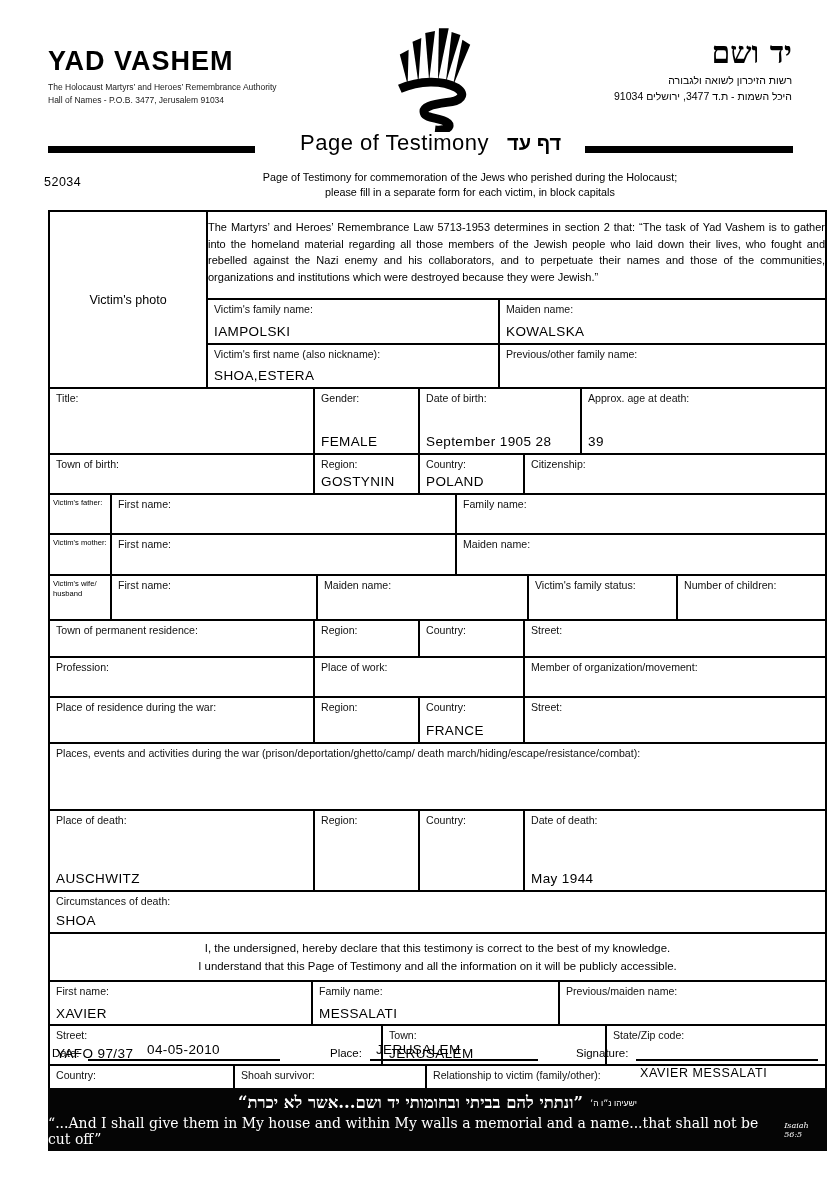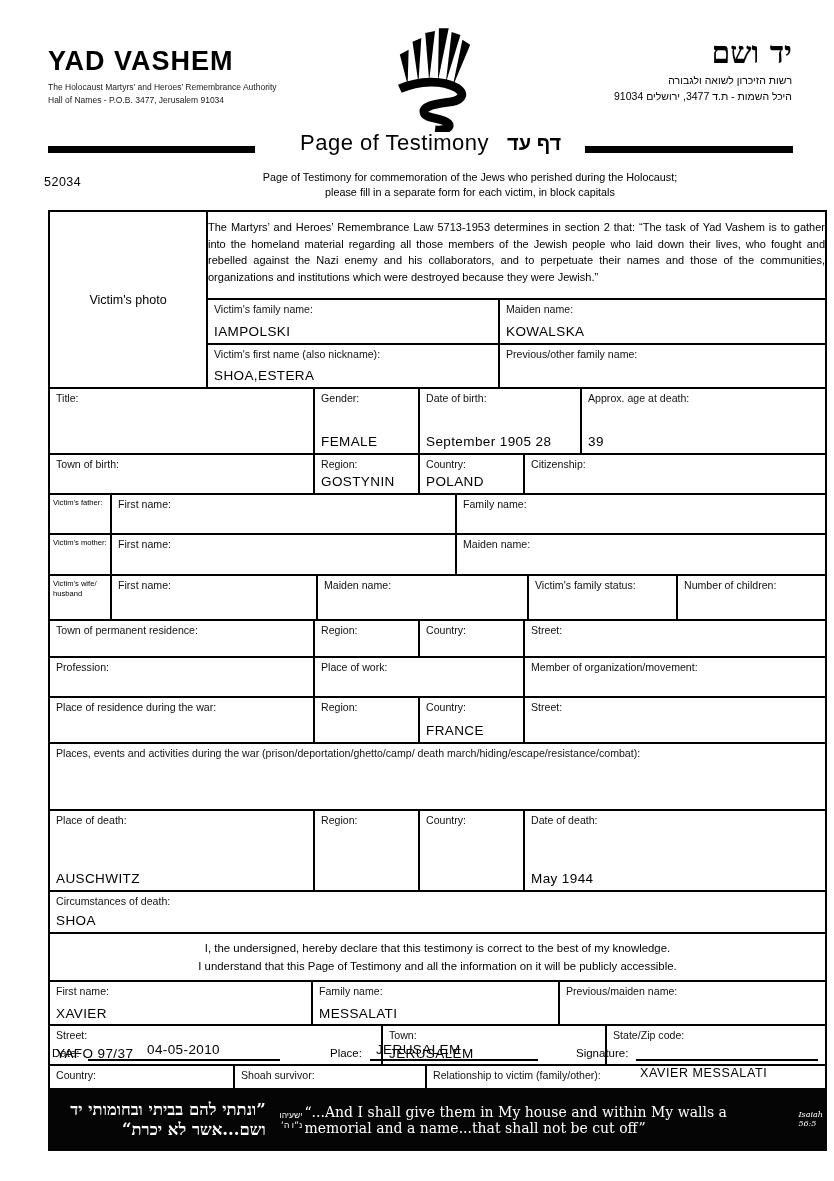--- a/index.html
+++ b/index.html
@@ -56,21 +56,21 @@
   .h35{min-height:35px;} .h44{min-height:44px;} .h65{min-height:65px;} .h45{min-height:45px;}
   .h40{min-height:40px;} .h42{min-height:42px;}
   .rtl { direction:rtl; text-align:left; }
   
   .sig-group { position:absolute; display:flex; align-items:flex-end; gap:8px; }
   .sig-group .slbl { font-size:11.5px; padding-bottom:2px; }
   .sig-line { border-bottom:2px solid #000; font-size:13.5px; letter-spacing:0.4px; padding:0 6px 2px 6px; }
   .sig-name { position:absolute; left:640px; top:1066px; font-size:12.5px; letter-spacing:0.6px; }
   
   .banner { position:absolute; left:48px; top:1088px; width:779px; height:63px; background:#050505;
-            color:#fff; display:flex; flex-direction:row; align-items:center; justify-content:center; gap:2px; }
+            color:#fff; display:flex; flex-direction:column; align-items:center; justify-content:center; gap:2px; }
   .banner .line1 { display:flex; align-items:center; gap:7px; }
   .banner .heq { font-family:"DejaVu Serif", serif; font-weight:700; font-size:16.5px; direction:rtl; }
   .banner .hesrc { font-size:8.5px; direction:rtl; }
   .banner .line2 { display:flex; align-items:baseline; gap:6px; }
   .banner .enq { font-family:"DejaVu Serif", serif; font-size:14px; }
   .banner .ensrc { font-family:"DejaVu Serif", serif; font-style:italic; font-size:8px; }
 </style>
 </head>
 <body>
 

